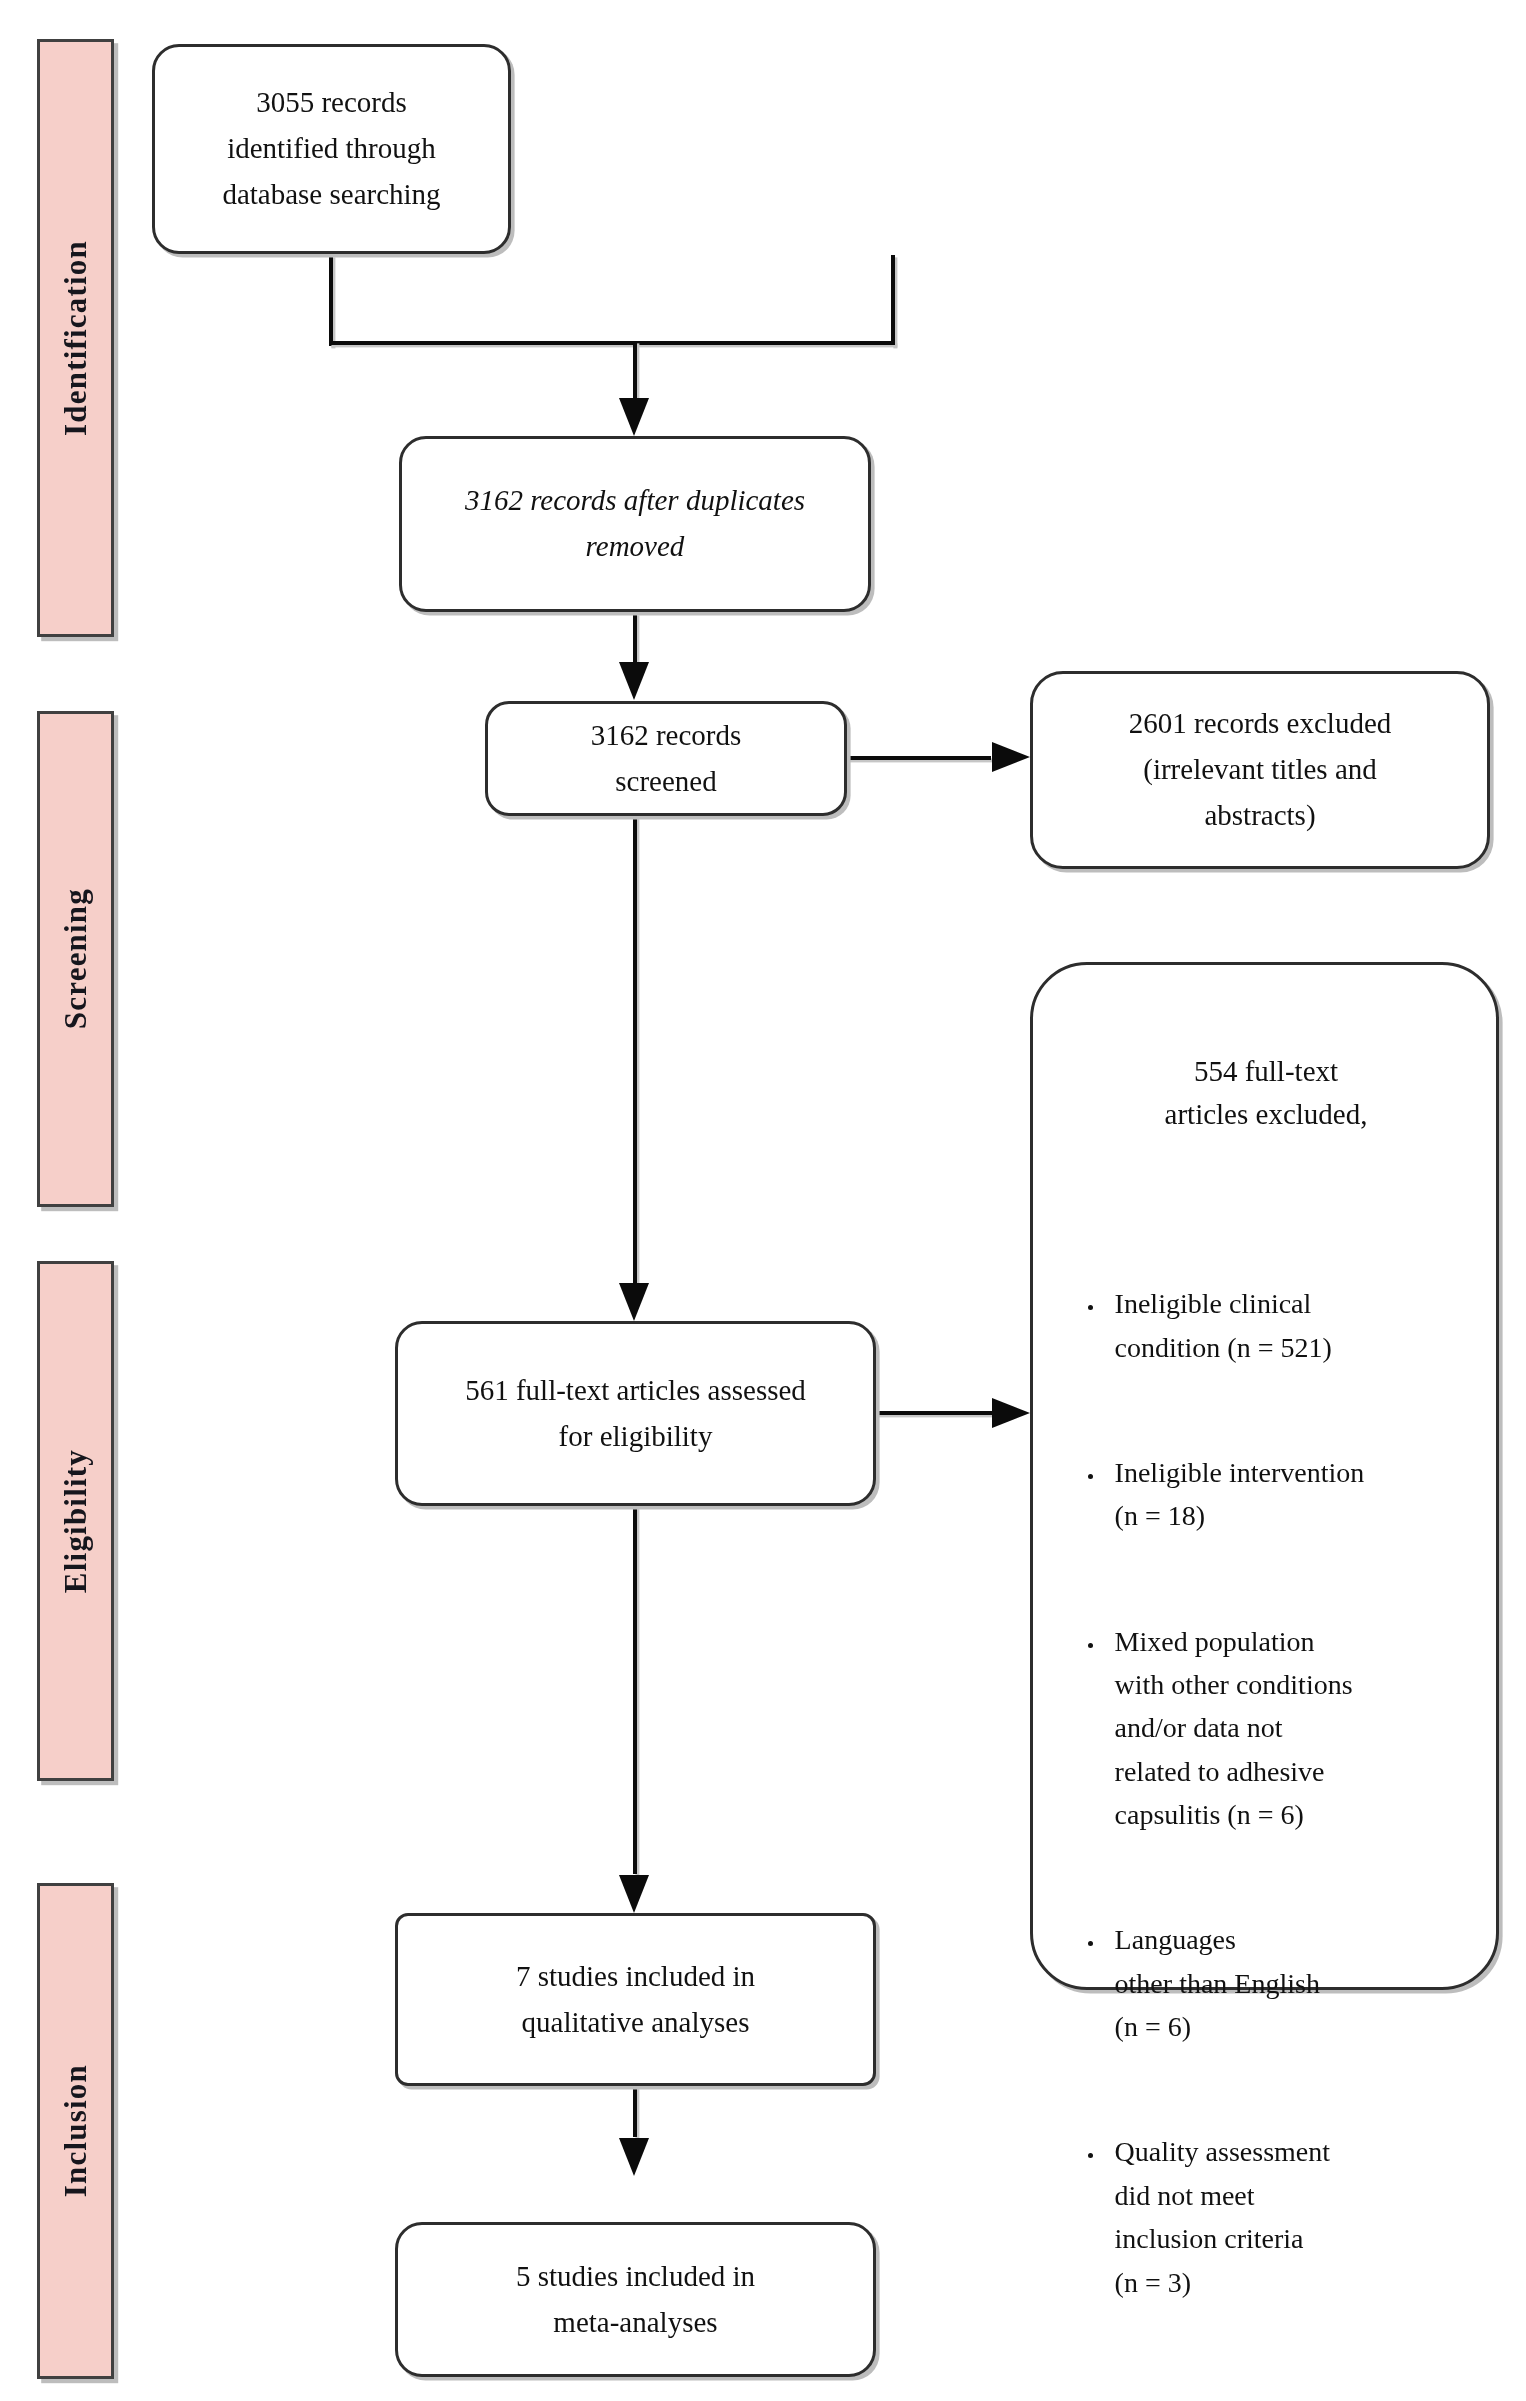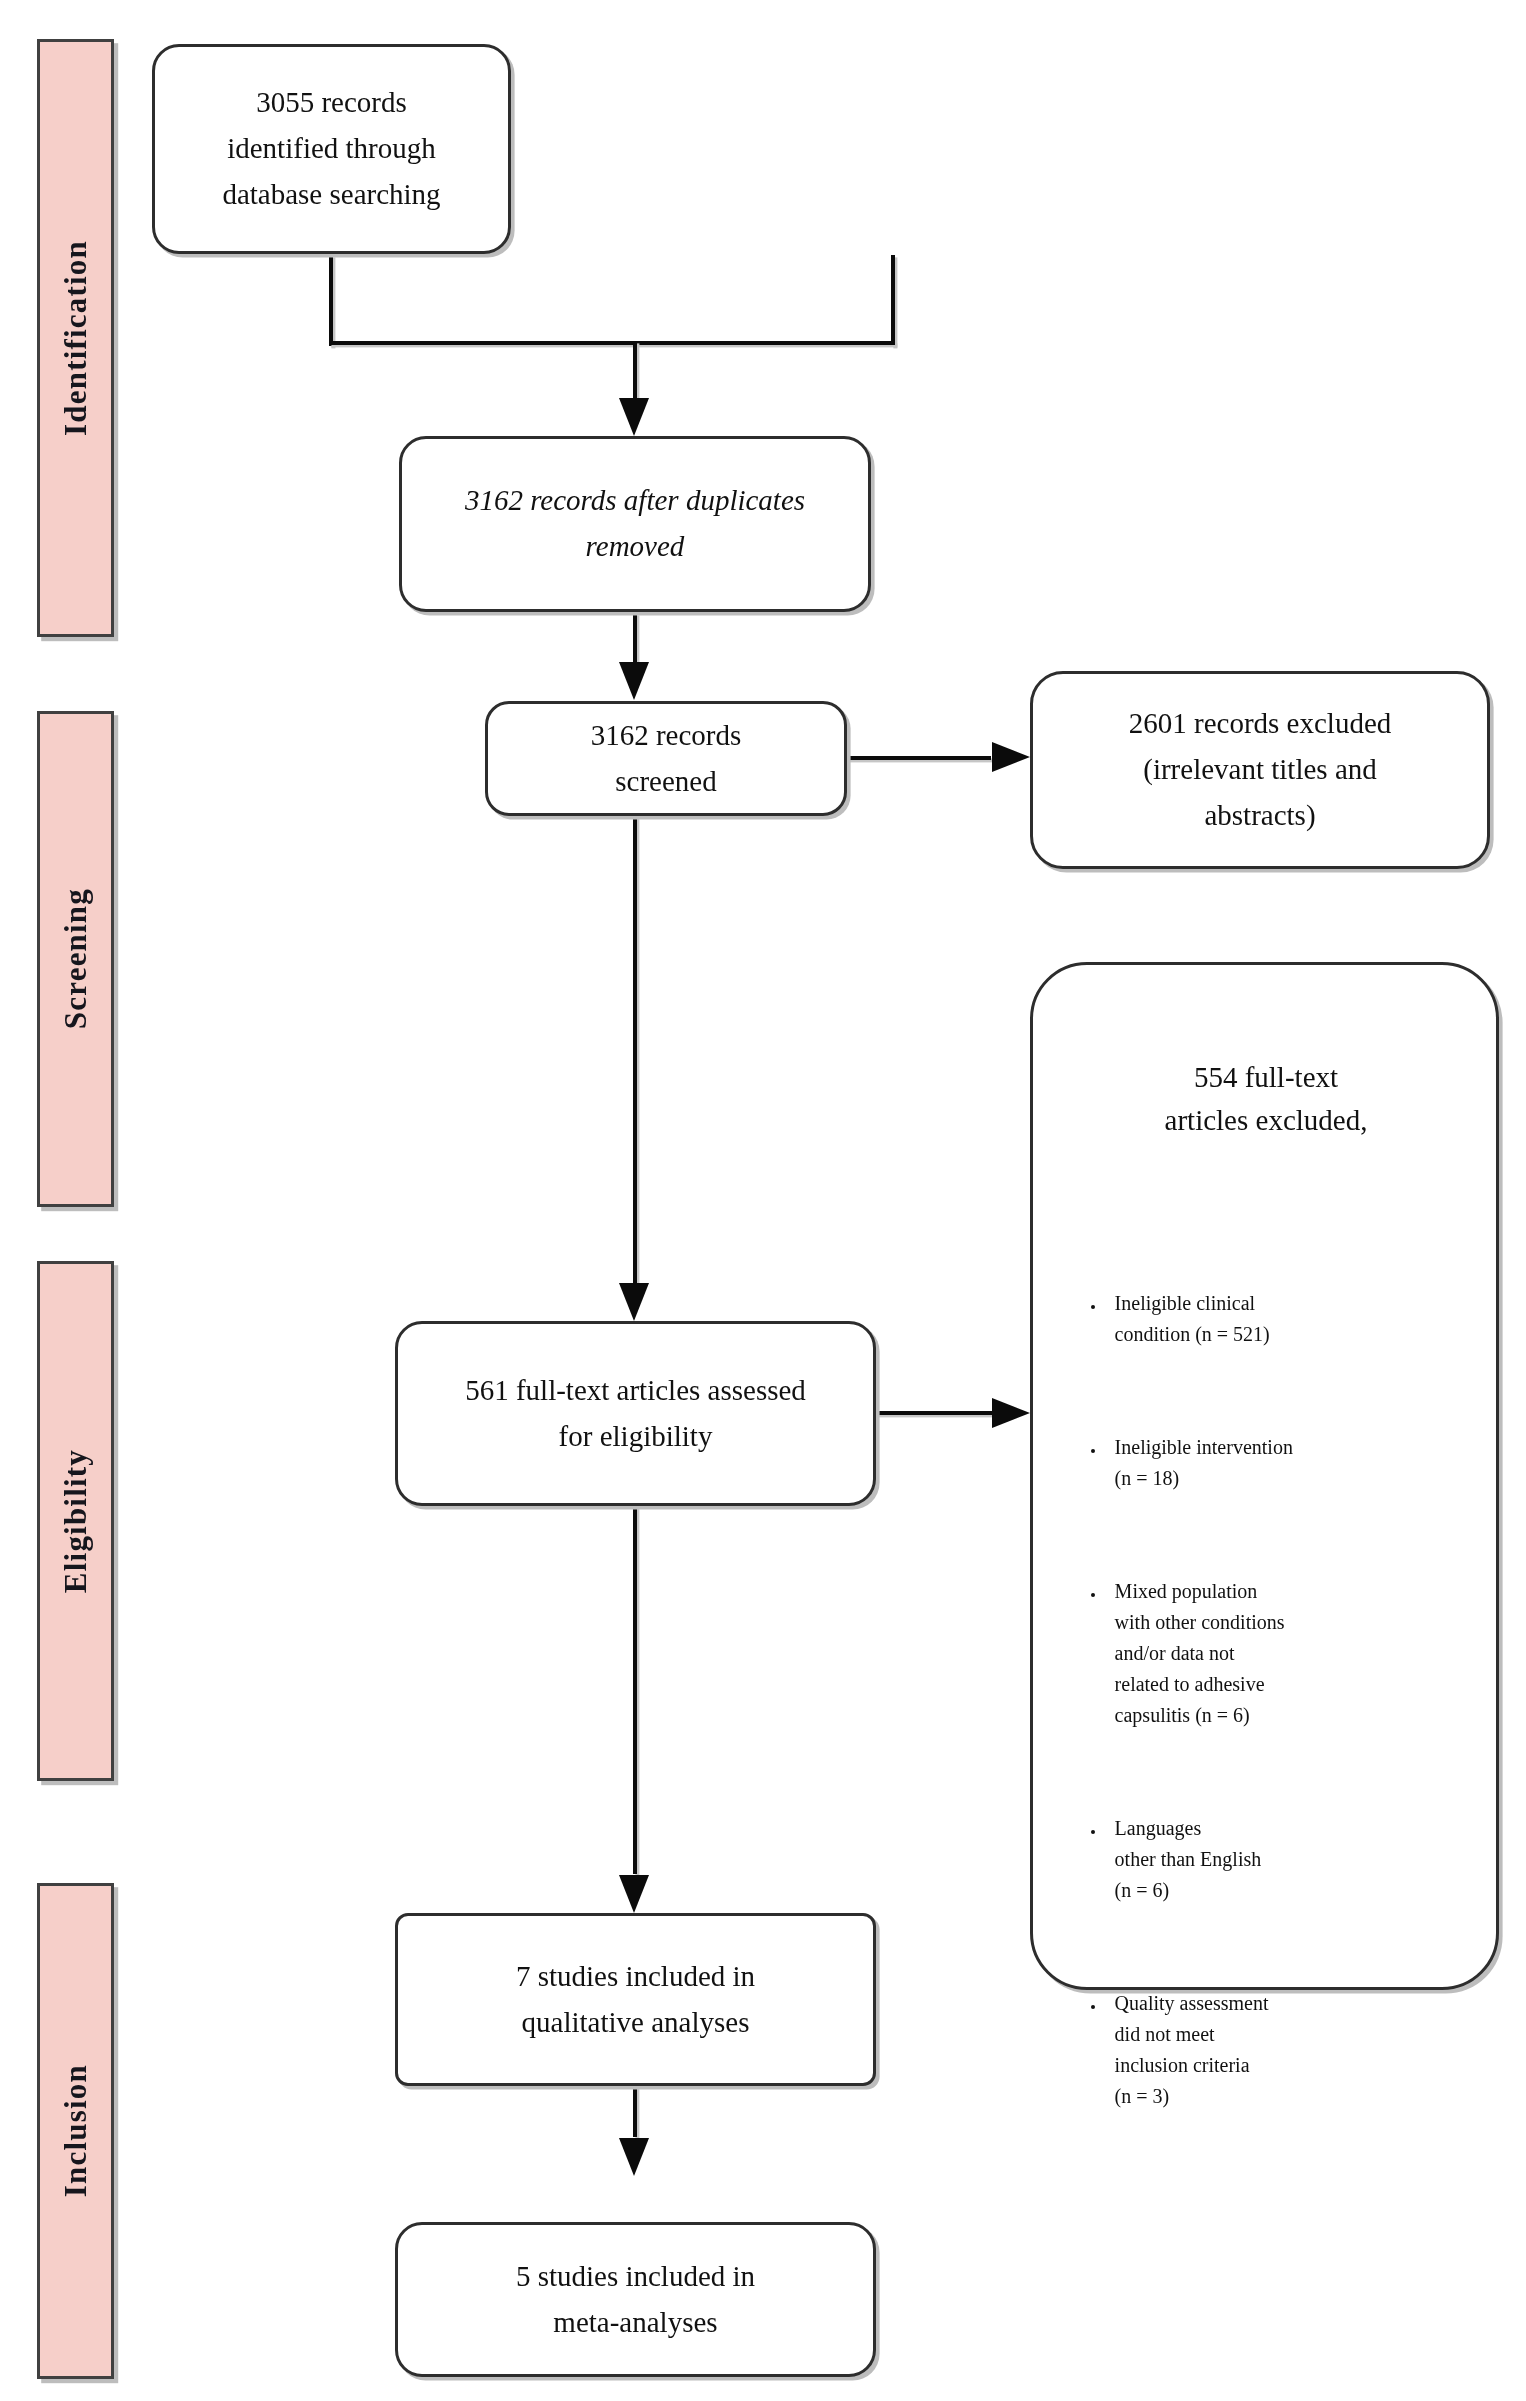--- a/index.html
+++ b/index.html
@@ -58,29 +58,29 @@
   .node-g {
     left: 1030px; top: 962px; width: 469px; height: 1028px;
     border-radius: 57px;
     display: block;
     padding: 27px 33px 18px 36px;
     text-align: center;
     align-items: flex-start;
   }
   .node-g .g-header {
     font-size: 29px; line-height: 1.5; white-space: pre-line;
-    max-width: 275px; margin: 18px auto 54px auto;
+    max-width: 275px; margin: 12px auto 54px auto;
   }
   .node-g ul {
     list-style: disc outside;
     margin: 0; padding: 0 0 0 36px;
     text-align: left;
   }
   .node-g li {
-    font-size: 20px; line-height: 1.55;
+    font-size: 28px; line-height: 1.55;
     padding-left: 9.6px;
     margin-bottom: 36px;
     white-space: pre-line;
   }
   .node-g li:last-child { margin-bottom: 11px; }
   .node-g li::marker { font-size: 0.62em; }
 
   
   .line {
     position: absolute; background: #0b0b0b;

